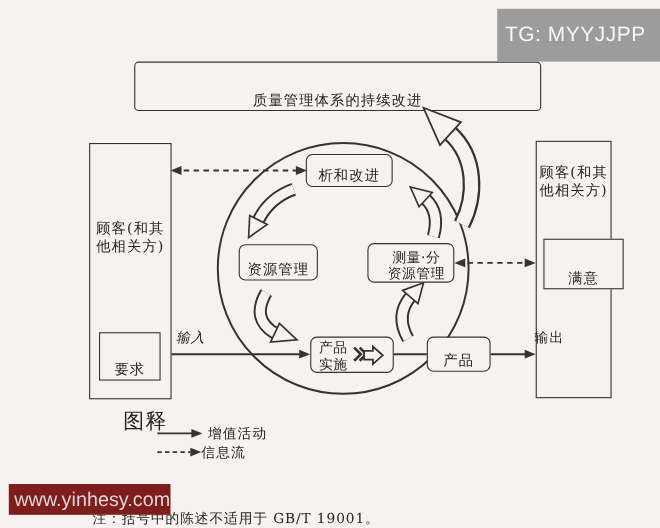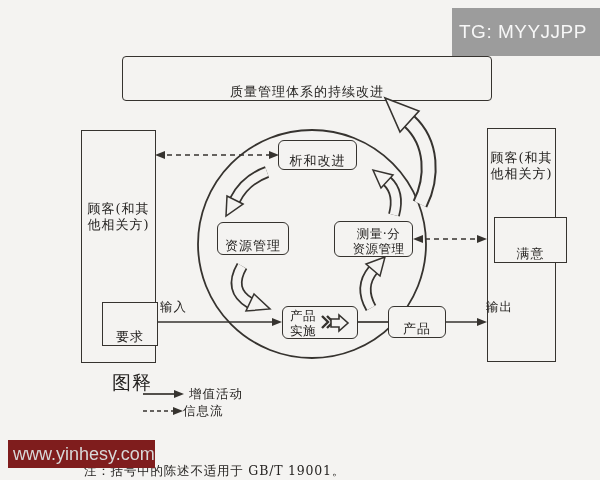--- a/index.html
+++ b/index.html
@@ -112,21 +112,21 @@
     <span>质量管理体系的持续改进</span>
   </div>
 
   <div class="box" style="left:81px;top:130px;width:75px;height:233px;">
     <div class="party-text cjk13" style="margin-top:70px;">
       <div>顾客(和其</div>
       <div>他相关方)</div>
     </div>
   </div>
 
-  <div class="box center cjk13" style="left:102px;top:302px;width:56px;height:44px;">
+  <div class="box center cjk13" style="left:90px;top:302px;width:56px;height:44px;">
     <span>要求</span>
   </div>
 
   <div class="box" style="left:487px;top:128px;width:69px;height:234px;">
     <div class="party-text cjk13" style="margin-top:21px;">
       <div>顾客(和其</div>
       <div>他相关方)</div>
     </div>
   </div>
 
@@ -158,21 +158,21 @@
       <polyline points="3,4 9,10 3,16" fill="none" stroke="#36332f" stroke-width="2.4"></polyline>
       <polyline points="8,4 14,10 8,16" fill="none" stroke="#36332f" stroke-width="2.4"></polyline>
       <polygon points="12,7 20,7 20,3 29,11 20,19 20,15 12,15" fill="#f4f3f1" stroke="#36332f" stroke-width="1.6"></polygon>
     </svg>
   </div>
 
   <div class="box rounded center cjk13" style="left:388px;top:306px;width:58px;height:32px;">
     <span>产品</span>
   </div>
 
-  <div class="lbl" style="left:160px;top:299px;">输入</div>
+  <div class="lbl" style="left:160px;top:299px;font-style:italic;">输入</div>
   <div class="lbl" style="left:446px;top:299px;margin-left:40px;">输出</div>
 
   <div class="lbl" style="left:112px;top:370px;font-size:19px;text-align:right;">图释</div>
   <div class="lbl" style="left:189px;top:386px;">增值活动</div>
   <div class="lbl" style="left:183px;top:403px;">信息流</div>
 
   <div class="note">注：括号中的陈述不适用于 GB/T 19001。</div>
 
   <svg class="lyr3" width="600" height="480" viewBox="0 0 600 480">
     <g>

